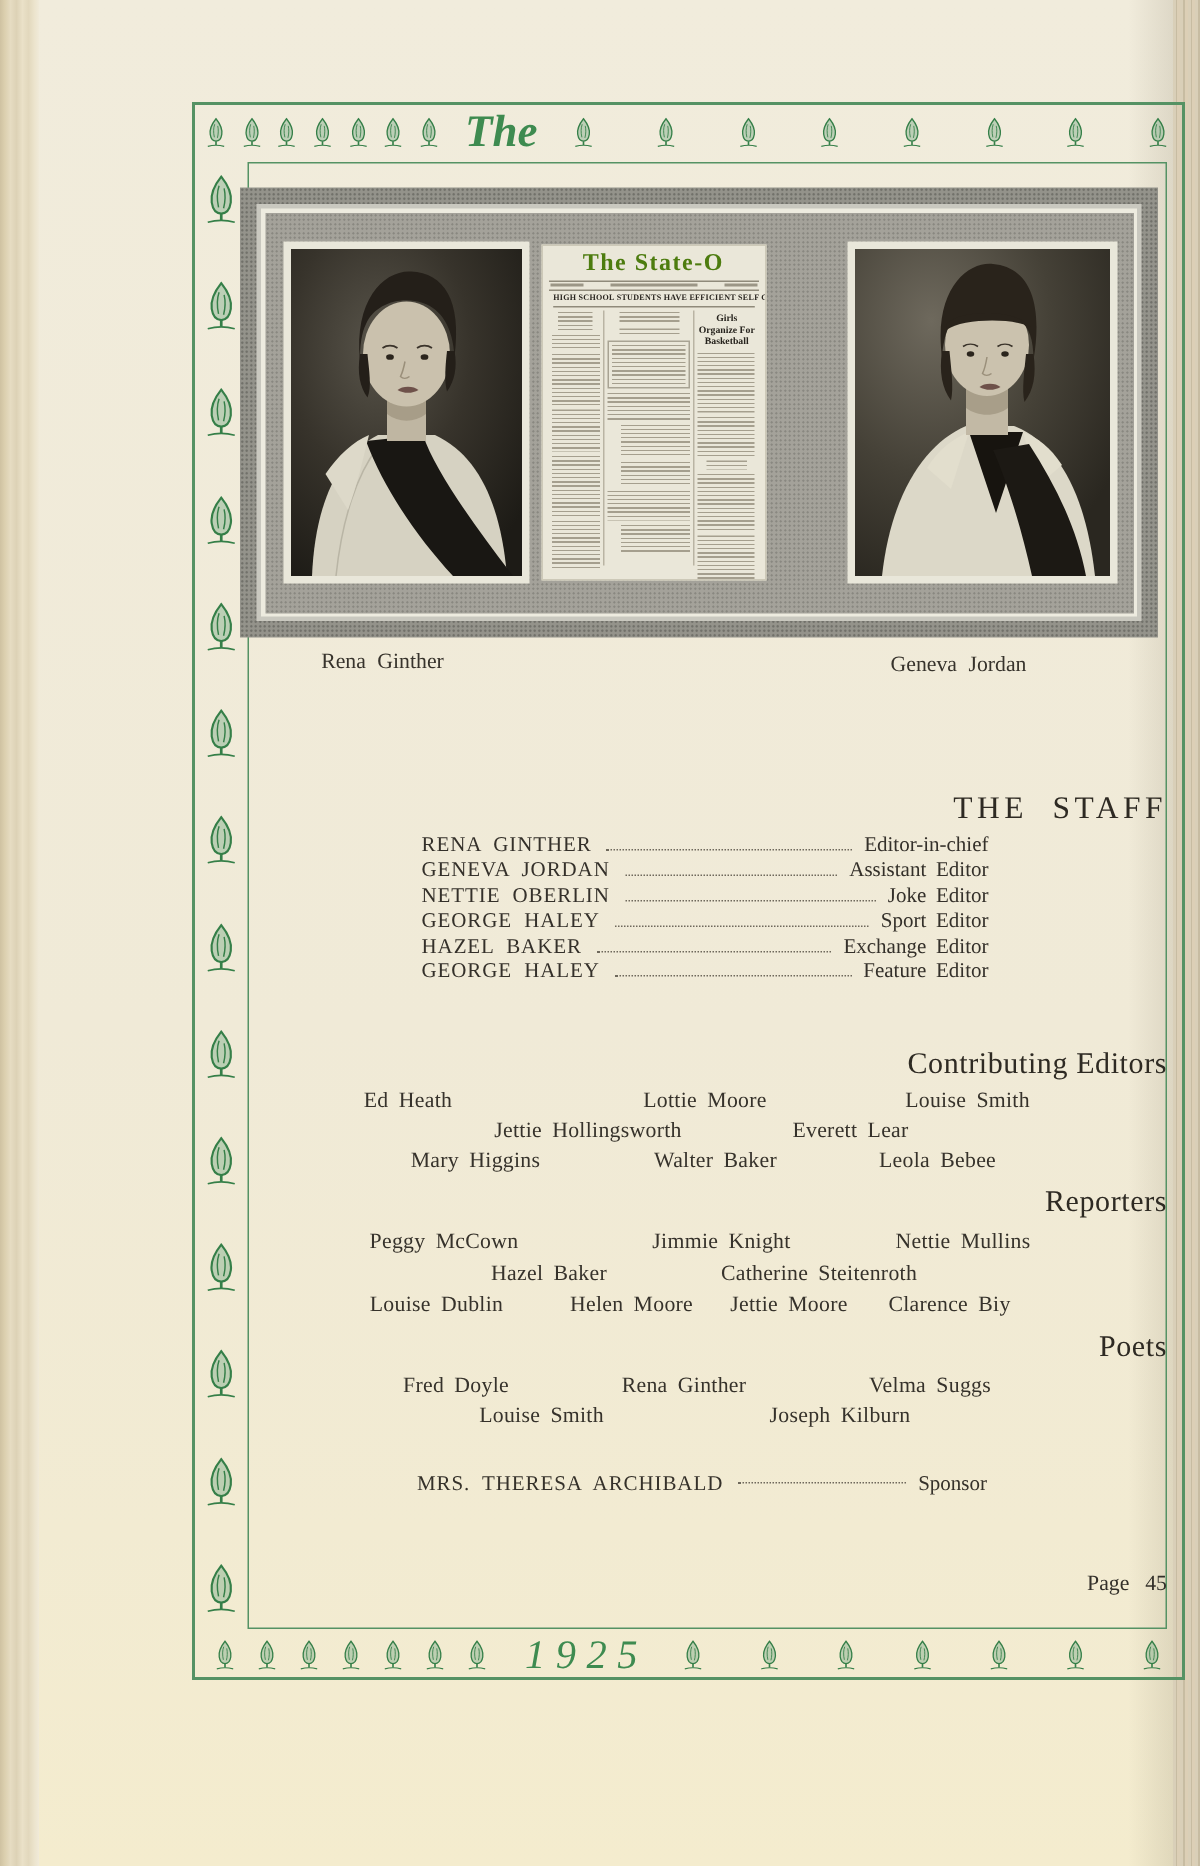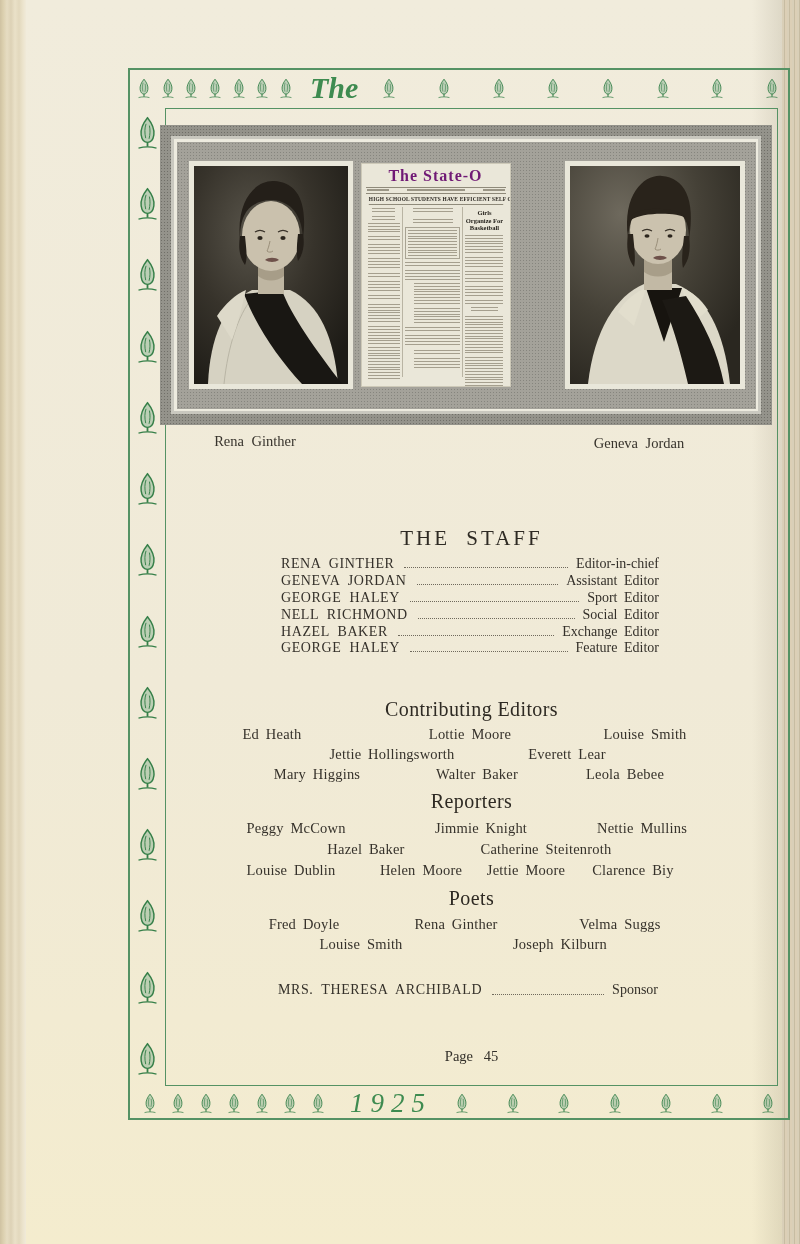--- a/index.html
+++ b/index.html
@@ -45,52 +45,52 @@
   .panel-f1{height:100%;background:#c9c8bf;padding:3px;}
   .panel-f2{height:100%;background:#edebdf;padding:2.5px;}
   .panel-mat{height:100%;display:flex;align-items:center;padding:10px 9px;}
   .photo{border:5px solid #e9e7da;flex:0 0 auto;}
   .photo svg{display:block;}
   .ph-left{margin-left:3px;}
   .newspaper{margin-left:8px;width:150px;height:224px;background:#eae7d9;border:1px solid #cdc9b8;padding:4px 4px 3px 4px;overflow:hidden;flex:0 0 auto;}
   .ph-right{margin-left:54px;}
 
   
-  .np-mast{font-weight:bold;font-size:16px;text-align:center;letter-spacing:1px;color:#701a75;line-height:1.05;}
+  .np-mast{font-weight:bold;font-size:16px;text-align:center;letter-spacing:1px;color:#4d7c0f;line-height:1.05;}
   .np-dateline{display:flex;justify-content:space-between;align-items:center;border-top:1px solid #8f8a7a;border-bottom:1px solid #8f8a7a;margin-top:2px;padding:1.5px 1px;}
   .np-bar{height:2px;background:#9b9686;width:22px;}
   .np-bar.wide{width:58px;}
   .np-headline{font-weight:bold;font-size:5.6px;text-align:center;letter-spacing:.2px;white-space:nowrap;color:#2a2620;border-bottom:1px solid #8f8a7a;padding:2px 0;transform-origin:center;transform:scaleX(.96);}
   .np-body{display:flex;height:170px;margin-top:2px;}
   .np-col{padding:1px 2px;}
   .c1{width:26%;}
   .c2{width:44%;border-left:1px solid #b9b4a3;border-right:1px solid #b9b4a3;}
   .c3{width:30%;}
   .fl{background:repeating-linear-gradient(to bottom,#a59f8e 0 .9px,transparent .9px 2.8px);margin-bottom:3px;}
   .fl.short{width:72%;margin-left:auto;margin-right:auto;}
   .fl.ind{width:84%;margin-left:auto;}
   .np-subhead{font-weight:bold;font-size:6.5px;line-height:1.2;text-align:center;color:#26231d;margin:1px 0 3px 0;}
   .np-cblock{border:.5px solid #a8a393;padding:2px;margin-bottom:3px;}
 
   
   .caption{transform:translateX(-50%);font-size:14.5px;word-spacing:4px;color:#37332c;white-space:nowrap;}
-  .h-center{left:165px;width:613px;text-align:center;color:#2e2a23;}
+  .h-center{left:165px;width:613px;text-align:right;color:#2e2a23;}
   .staff-title{top:526px;font-size:21px;letter-spacing:3px;word-spacing:8px;}
   .sec-title{font-size:20px;letter-spacing:.4px;}
 
   .staff-list{left:281px;top:556px;width:378px;}
   .staff-row{display:flex;align-items:baseline;height:16.9px;font-size:14px;color:#34302a;}
   .staff-name{white-space:nowrap;letter-spacing:.6px;word-spacing:4px;}
   .staff-leader{flex:1;border-bottom:1.5px dotted #6f695c;margin:0 8px 3.5px 10px;height:1px;}
   .staff-role{white-space:nowrap;word-spacing:3px;}
 
   .nrow{left:165px;width:613px;height:18px;}
   .nm{position:absolute;transform:translateX(-50%);white-space:nowrap;font-size:14.5px;color:#36322b;word-spacing:3px;letter-spacing:.2px;text-align:center;}
 
-  .sponsor-row{left:278px;top:982px;width:380px;display:flex;align-items:flex-end;font-size:14px;}
+  .sponsor-row{left:278px;top:982px;width:380px;display:flex;align-items:center;font-size:14px;}
   .page-label{top:1048px;font-size:14.5px;word-spacing:7px;color:#33302a;}
 </style>
 </head>
 <body>
 
 <svg width="0" height="0" style="position:absolute">
   <symbol id="tree-sym" viewBox="0 0 22 30">
     <path d="M11 1.5 C7 6.5 5 11 5.7 15.8 C6.3 19.8 8.4 22 11 22 C13.6 22 15.7 19.8 16.3 15.8 C17 11 15 6.5 11 1.5 Z" fill="#8fb898" fill-opacity=".55" stroke="#357f48" stroke-width="1.2"></path>
     <path d="M9.8 6.5 C8.6 10 8.5 14 9.5 18.5 M12.6 8 C13.4 11.5 13.2 15.5 12.3 19" fill="none" stroke="#357f48" stroke-width=".8"></path>
     <path d="M11 22 L11 25.5" fill="none" stroke="#357f48" stroke-width="1.5"></path>
@@ -372,28 +372,28 @@
       <span class="staff-name">RENA GINTHER</span>
       <span class="staff-leader"></span>
       <span class="staff-role">Editor-in-chief</span>
     </div>
   <div class="staff-row">
       <span class="staff-name">GENEVA JORDAN</span>
       <span class="staff-leader"></span>
       <span class="staff-role">Assistant Editor</span>
     </div>
   <div class="staff-row">
+      <span class="staff-name">NETTIE OBERLIN</span>
+      <span class="staff-leader"></span>
+      <span class="staff-role">Joke Editor</span>
+    </div>
+  <div class="staff-row">
       <span class="staff-name">GEORGE HALEY</span>
       <span class="staff-leader"></span>
       <span class="staff-role">Sport Editor</span>
-    </div>
-  <div class="staff-row">
-      <span class="staff-name">NELL RICHMOND</span>
-      <span class="staff-leader"></span>
-      <span class="staff-role">Social Editor</span>
     </div>
   <div class="staff-row">
       <span class="staff-name">HAZEL BAKER</span>
       <span class="staff-leader"></span>
       <span class="staff-role">Exchange Editor</span>
     </div>
   <div class="staff-row">
       <span class="staff-name">GEORGE HALEY</span>
       <span class="staff-leader"></span>
       <span class="staff-role">Feature Editor</span>

